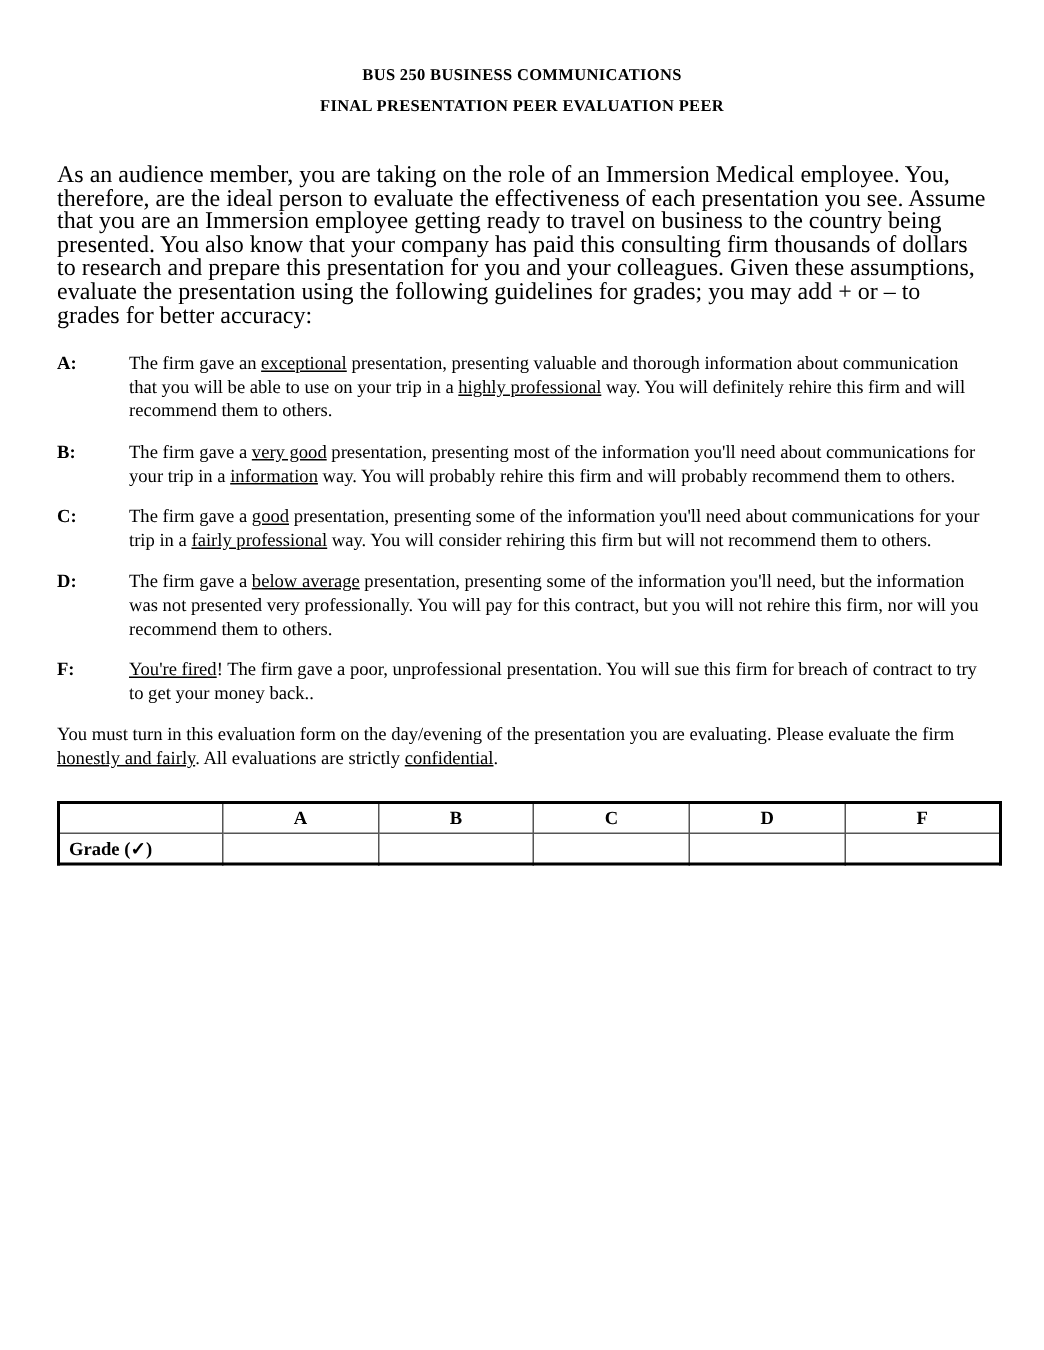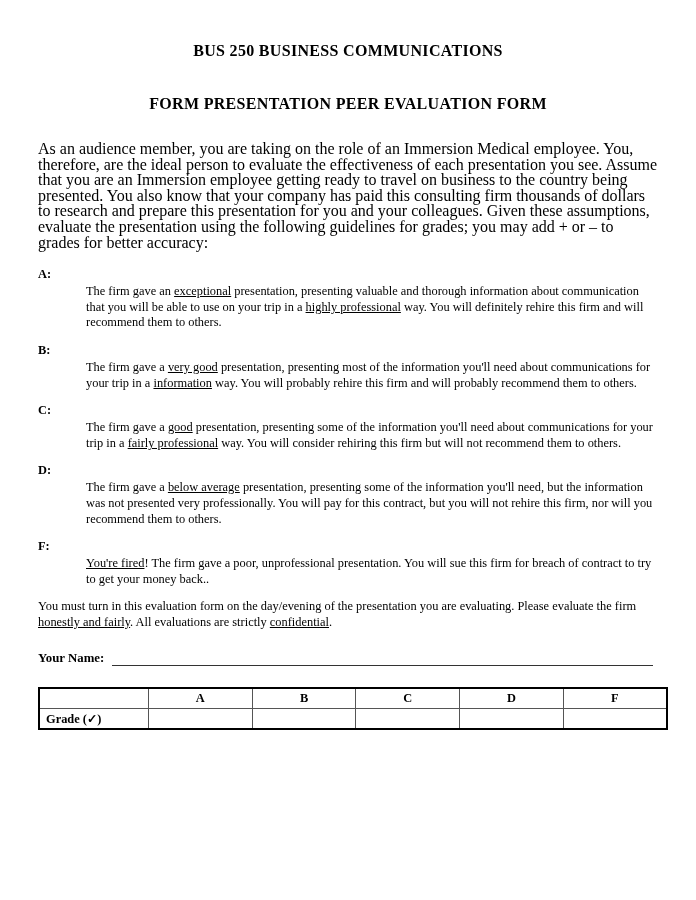--- a/index.html
+++ b/index.html
@@ -21,24 +21,23 @@
     width: 696px;
     height: 900px;
     padding: 0;
   }
   .title-block {
     text-align: center;
     margin-top: 40px;
   }
   .title-line {
     font-weight: bold;
-    font-size: 16px;
+    font-size: 11px;
     letter-spacing: 0.02em;
     line-height: 21px;
-    margin-top: 32px;
   }
   .content {
     margin: 0 38px 0 38px;
   }
   .intro {
     margin-top: 27px;
     font-size: 16px;
     line-height: 15.6px;
     text-align: left;
   }
@@ -51,21 +50,20 @@
     font-size: 12.4px;
     line-height: 15.6px;
   }
   .grade-label {
     font-weight: bold;
     width: 48px;
     flex: 0 0 48px;
   }
   .grade-text {
     flex: 1 1 auto;
-    margin-top: 17px;
   }
   .closing {
     margin-top: 10px;
     font-size: 12.4px;
     line-height: 15.6px;
   }
   u { text-decoration: underline; }
 
   .fields {
     margin-top: 21px;
@@ -118,21 +116,21 @@
     font-size: 12.8px;
   }
 </style>
 </head>
 <body>
 
 <div class="page">
 
   <div class="title-block">
     <div class="title-line">BUS 250 BUSINESS COMMUNICATIONS</div>
-    <div class="title-line">FORM PRESENTATION PEER EVALUATION FORM</div>
+    <div class="title-line">FINAL PRESENTATION PEER EVALUATION PEER</div>
   </div>
 
   <div class="content">
 
     <p class="intro">As an audience member, you are taking on the role of an Immersion Medical employee. You, therefore, are the ideal person to evaluate the effectiveness of each presentation you see. Assume that you are an Immersion employee getting ready to travel on business to the country being presented. You also know that your company has paid this consulting firm thousands of dollars to research and prepare this presentation for you and your colleagues. Given these assumptions, evaluate the presentation using the following guidelines for grades; you may add + or – to grades for better accuracy:</p>
 
     <div class="grades">
 
       <div class="grade-row">
         <div class="grade-label">A:</div>
@@ -158,24 +156,20 @@
         <div class="grade-label">F:</div>
         <div class="grade-text"><u>You're fired</u><span>! The firm gave a poor, unprofessional presentation. You will sue this firm for breach of contract to try to get your money back..</span></div>
       </div>
 
     </div>
 
     <p class="closing"><span>You must turn in this evaluation form on the day/evening of the presentation you are evaluating. Please evaluate the firm </span><u>honestly and fairly</u><span>.  All evaluations are strictly </span><u>confidential</u><span>.</span></p>
 
     <div class="fields">
 
-      <div class="field-row">
-        <span class="field-label">Your Name:</span>
-        <span class="rule rule-name"></span>
-      </div>
 
 
     </div>
 
     <table class="grade-table">
       <tbody>
           <tr>
         <td class="rowhead blank"></td>
         <td>A</td>
         <td>B</td>

